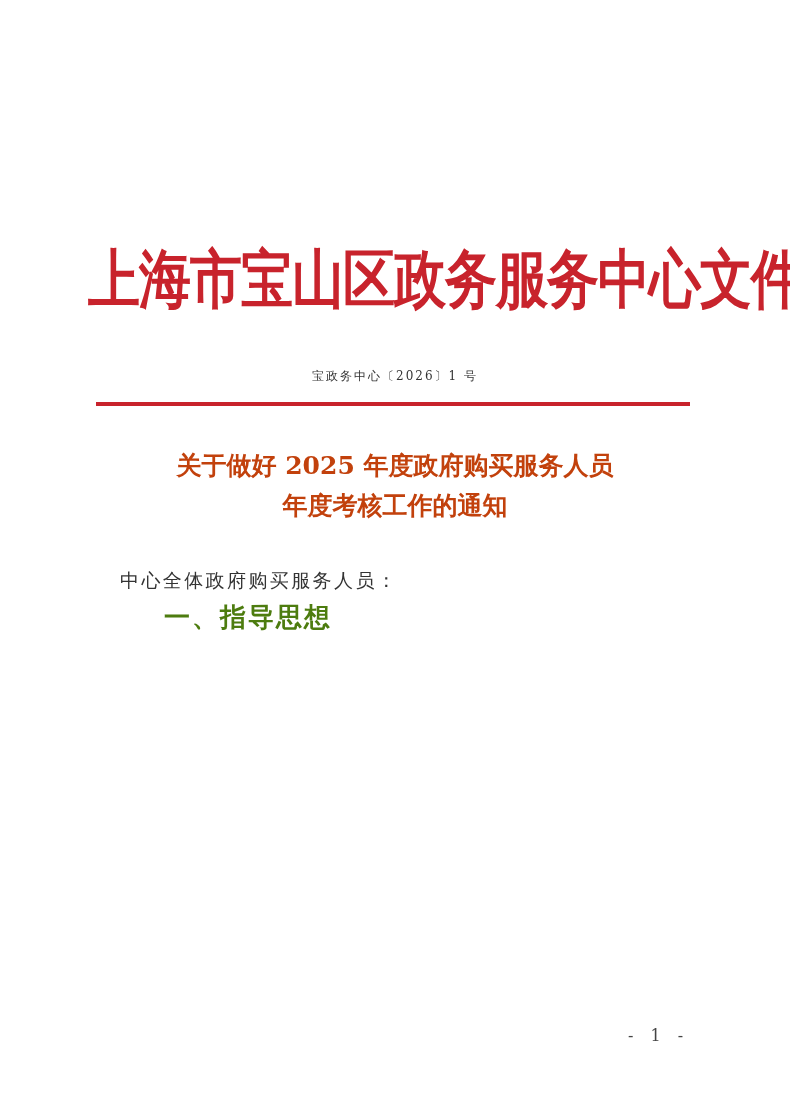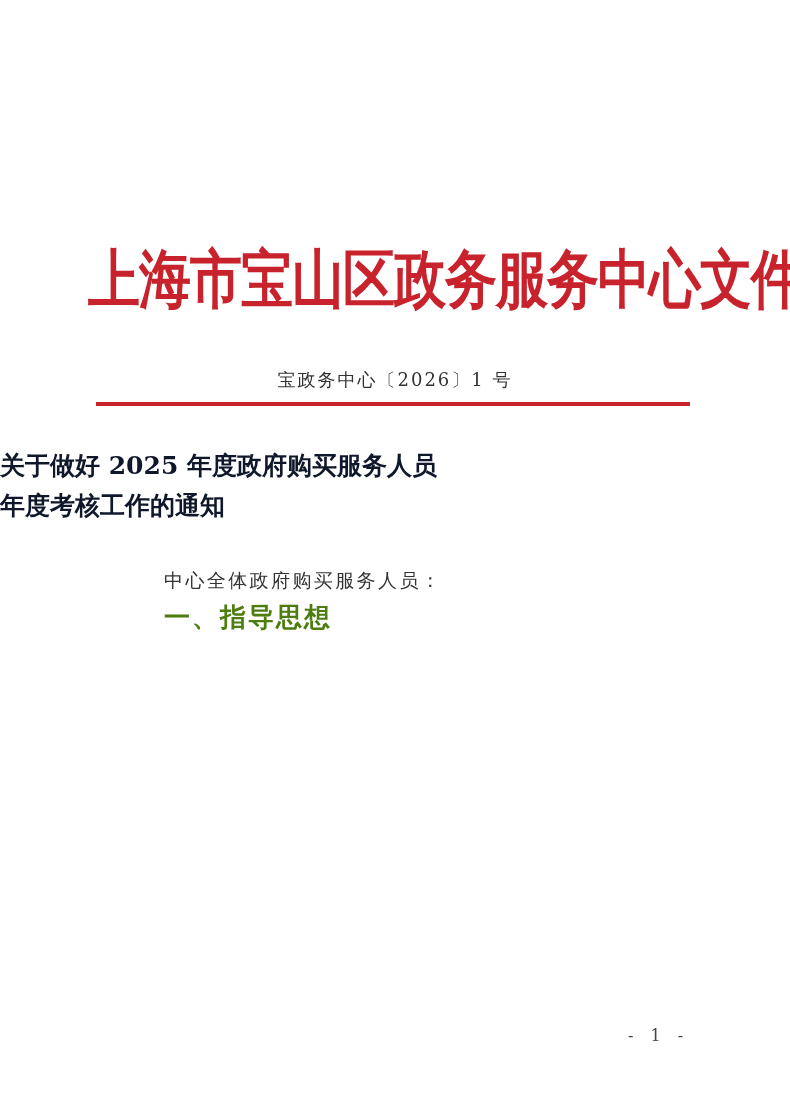--- a/index.html
+++ b/index.html
@@ -9,36 +9,36 @@
   }
   .masthead {
     position: absolute; left: 88px; top: 238px; width: 612px; height: 84px;
     display: flex; justify-content: space-between; align-items: center;
     color: #c8232c; font-family: "DejaVu Serif", serif; font-weight: bold;
     font-size: 52px; letter-spacing: 0; transform: scaleY(1.22); transform-origin: center;
   }
   .masthead span { display: inline-block; width: 51px; text-align: center; }
   .docno {
     position: absolute; left: 0; width: 790px; top: 368px; text-align: center;
-    font-size: 18px; letter-spacing: 2px; color: #333;
+    font-size: 12px; letter-spacing: 2px; color: #333;
   }
   .redrule {
     position: absolute; left: 96px; top: 402px; width: 594px; height: 4px; background: #c8232c;
   }
   .title {
-    position: absolute; left: 0; width: 790px; top: 446px; 
-    font-family: "DejaVu Serif", serif; font-weight: bold; font-size: 25px; line-height: 40px; color: #0f172a;
+    position: absolute; left: 0; width: 790px; top: 446px; text-align: center;
+    font-family: "DejaVu Serif", serif; font-weight: bold; font-size: 25px; line-height: 40px; color: #c2410c;
   }
   .body {
     position: absolute; left: 120px; top: 562px; width: 560px;
     font-size: 19px; line-height: 37px; color: #333; letter-spacing: 3.2px;
   }
   .body p { margin: 0; }
   .body .indent { text-indent: 44px; }
-  .body .salutation { letter-spacing: 2.4px; margin-left: 44px; }
+  .body .salutation { letter-spacing: 2.4px; }
   .heading1 {
     margin: 0; text-indent: 44px; font-family: Liberation Serif, serif; font-weight: bold;
     font-size: 26px; letter-spacing: 2px; color: #4d7c0f;
   }
   .pagenum {
     position: absolute; left: 628px; top: 1026px; font-size: 16px; color: #444; letter-spacing: 6px;
   }
 </style>
 </head>
 <body>

